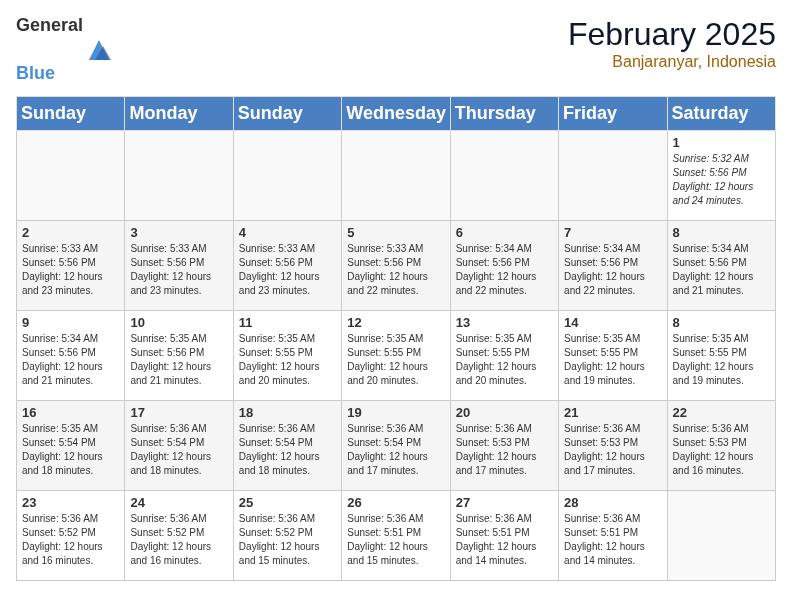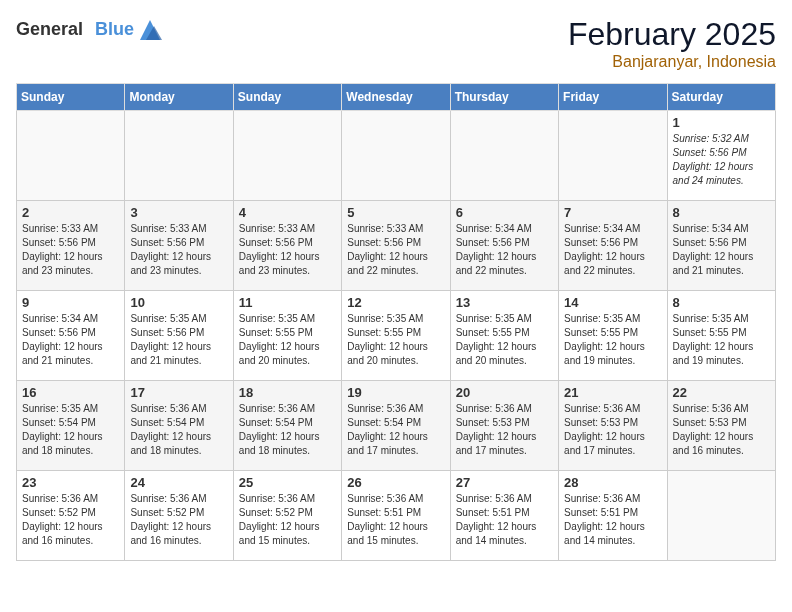--- a/index.html
+++ b/index.html
@@ -15,33 +15,33 @@
       justify-content: space-between;
       align-items: flex-start;
       margin-bottom: 12px;
     }
     .logo {
       display: flex;
       align-items: center;
     }
     .logo-text {
       display: flex;
-      flex-direction: row;
+      flex-direction: column;
       line-height: 1.1;
-      gap: 12px;
     }
     .logo-general {
       font-size: 18px;
       font-weight: bold;
       color: #333;
     }
     .logo-blue {
       font-size: 18px;
       font-weight: bold;
       color: #4a90d9;
+      margin-top: 28px;
     }
     .logo-icon {
       width: 28px;
       height: 28px;
       margin-left: 2px;
     }
     .title-block {
       text-align: right;
     }
     .month-title {
@@ -55,21 +55,21 @@
     }
     .calendar {
       width: 100%;
       border-collapse: collapse;
       table-layout: fixed;
     }
     .calendar th {
       background: #4a7fc1;
       color: #fff;
       padding: 6px 4px;
-      font-size: 12px;
+      font-size: 18px;
       font-weight: bold;
       text-align: left;
       border: 1px solid #ddd;
     }
     .calendar td {
       vertical-align: top;
       border: 1px solid #ccc;
       padding: 4px 5px;
       height: 90px;
       font-size: 10px;

